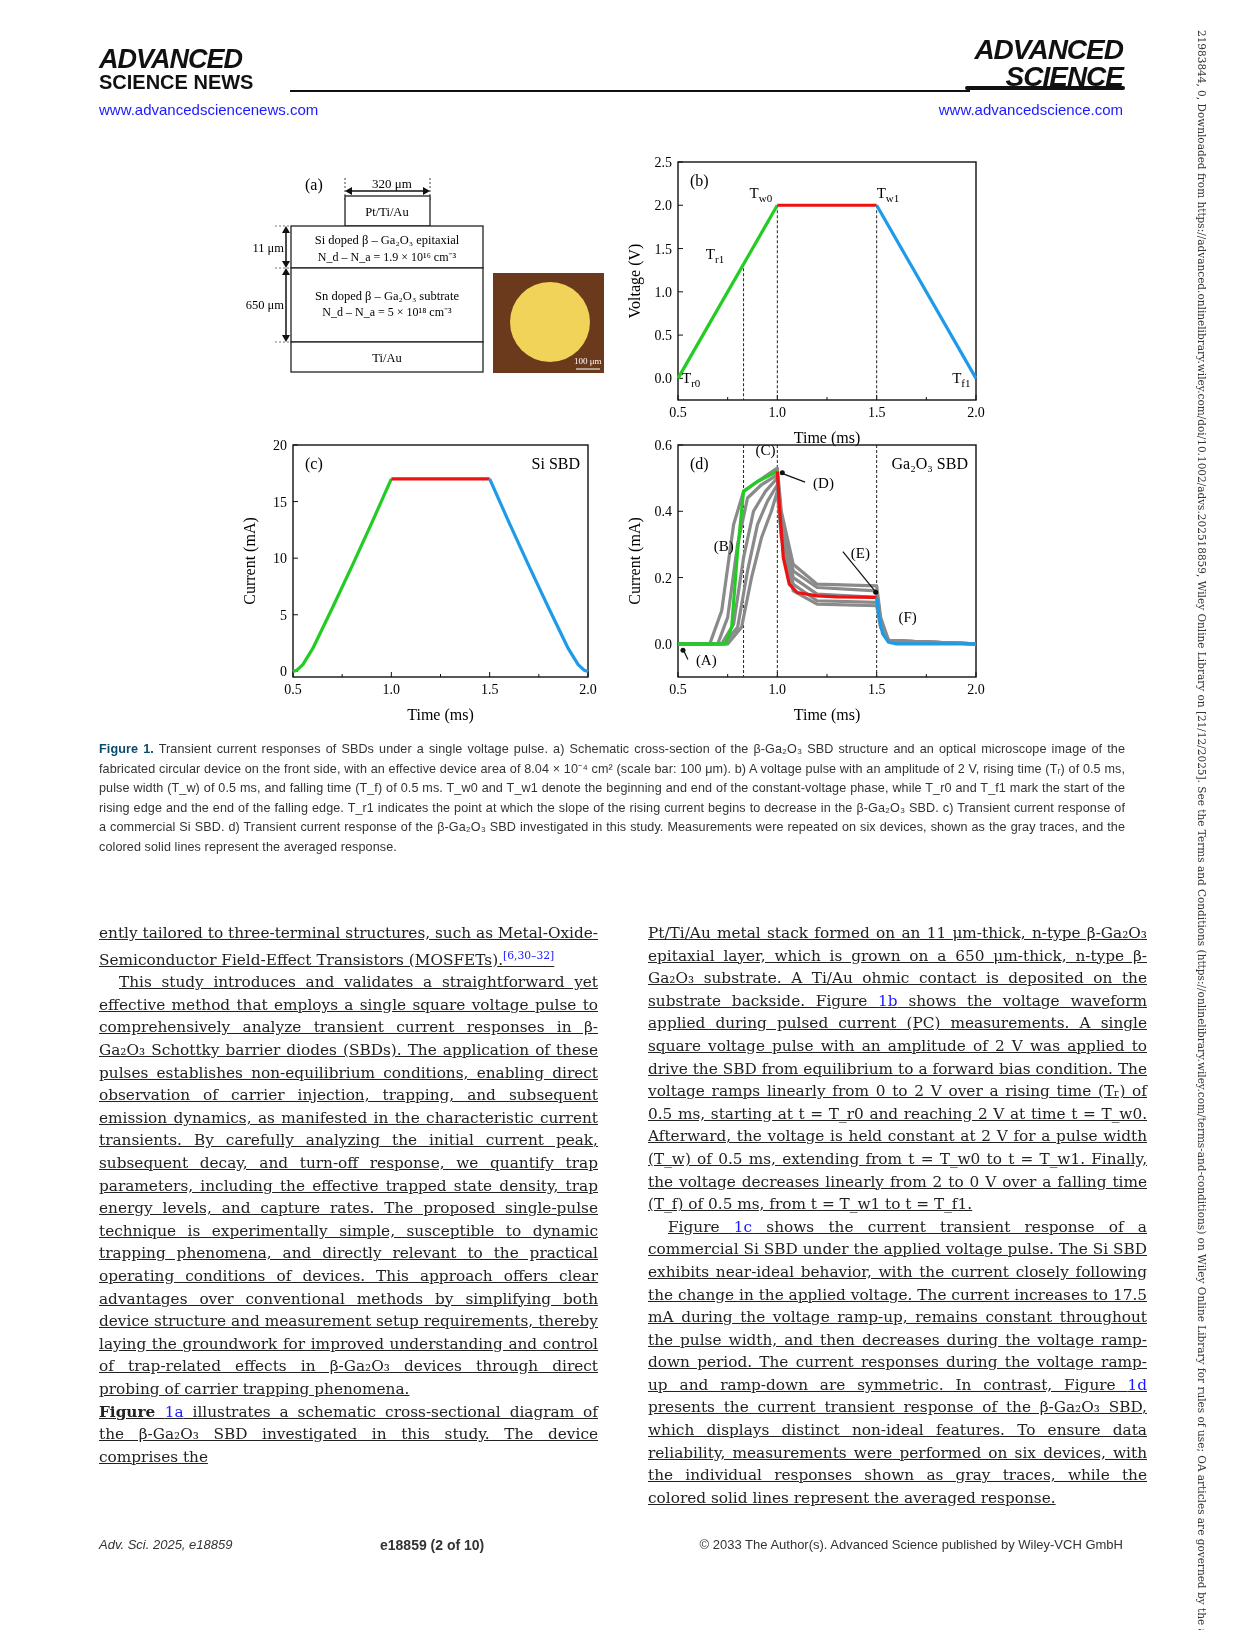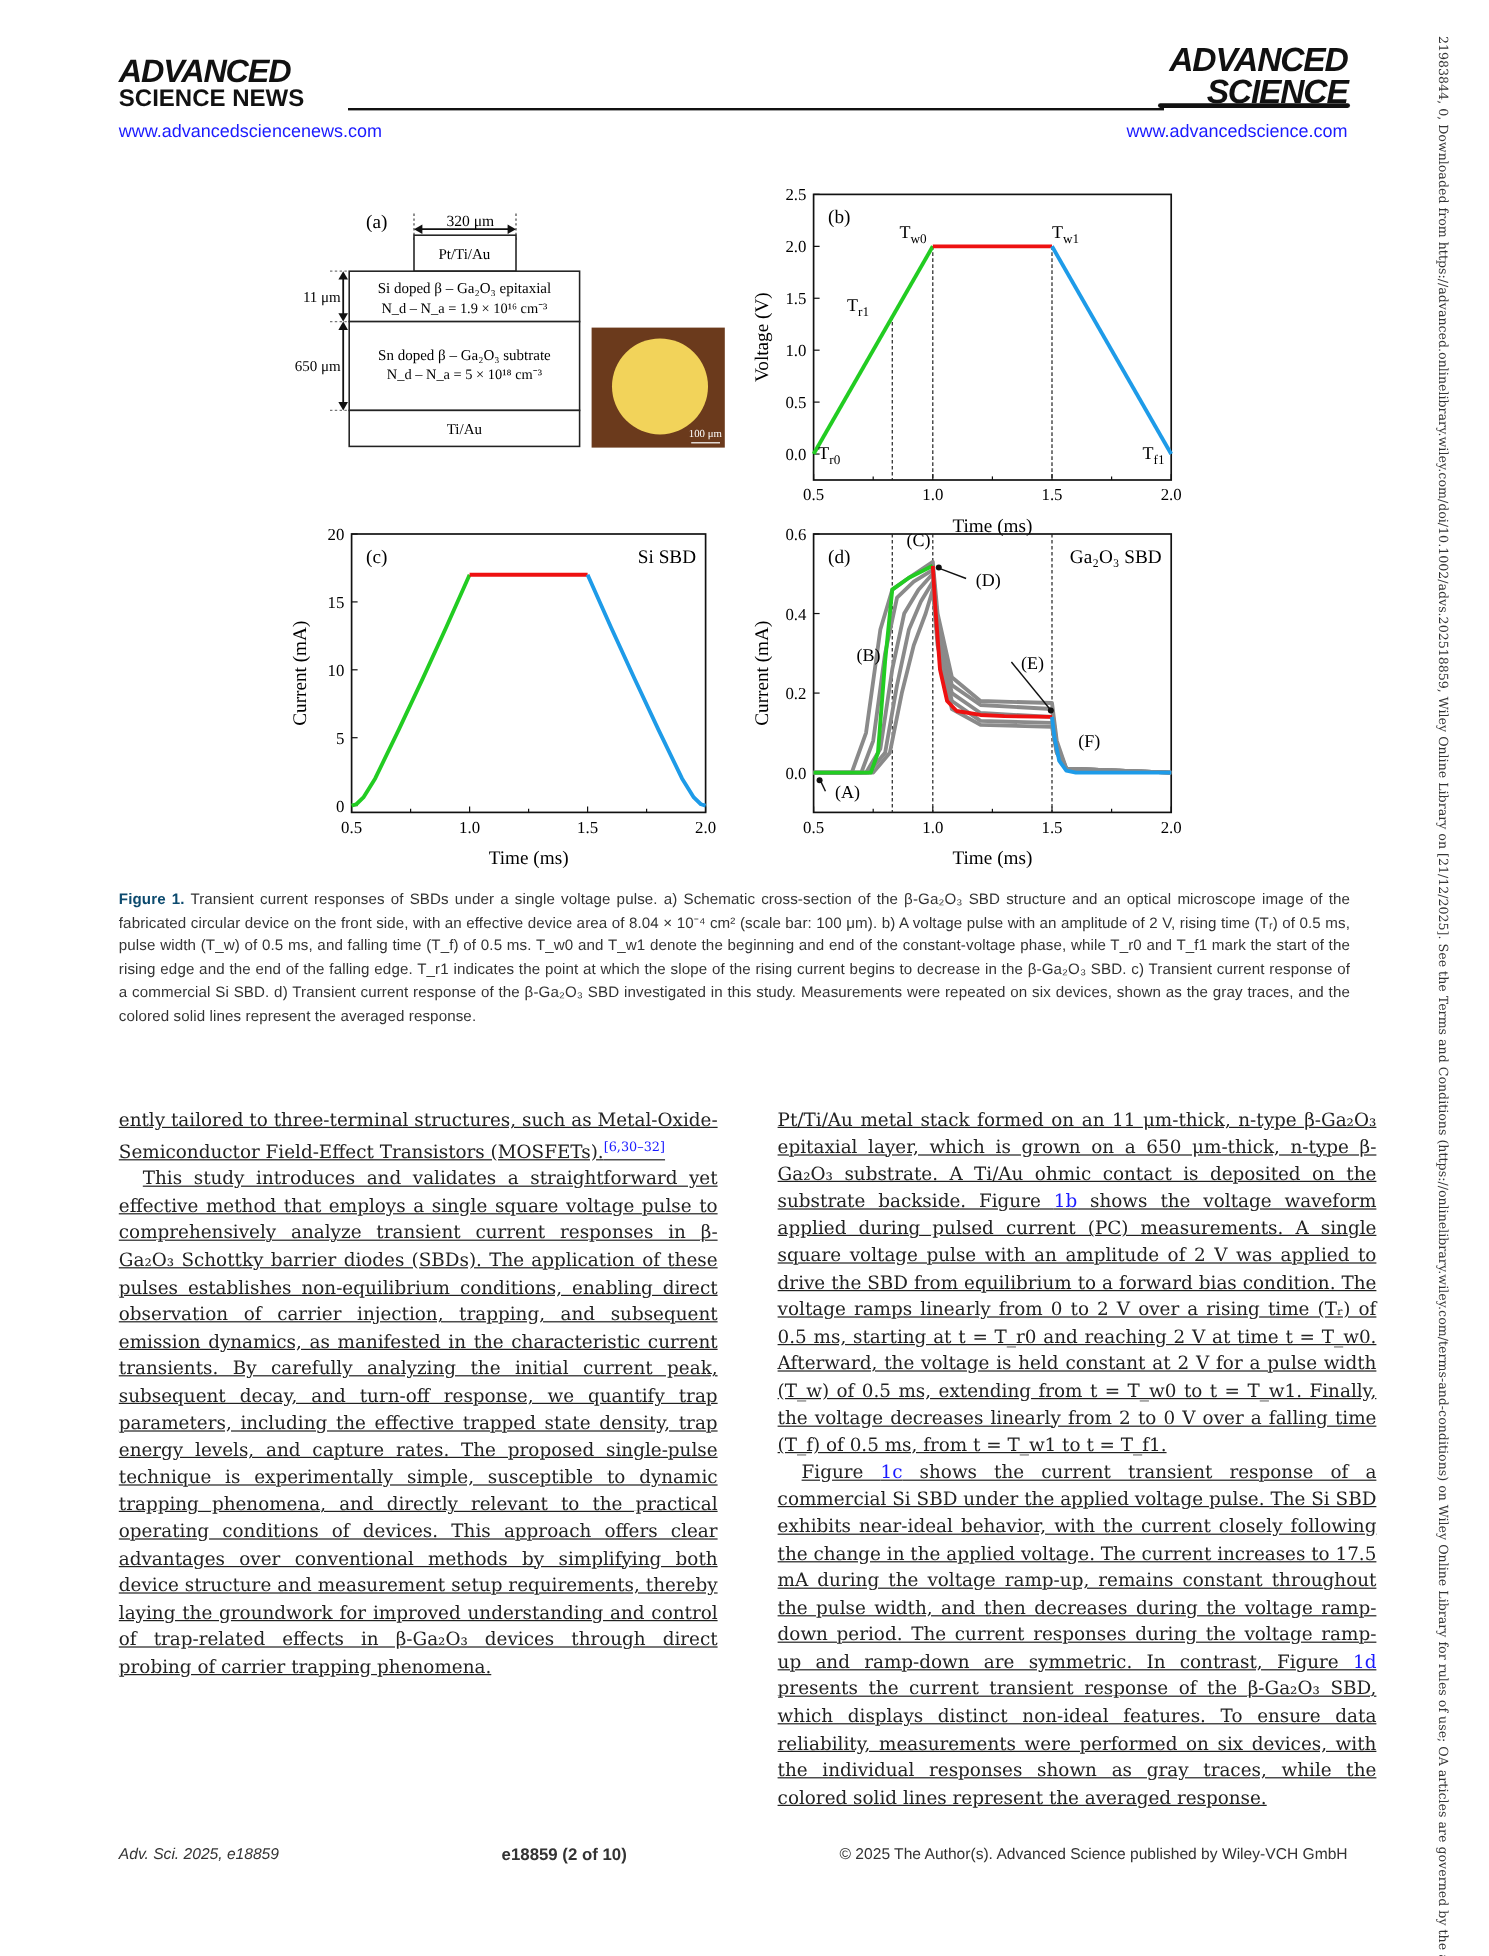--- a/index.html
+++ b/index.html
@@ -22,21 +22,21 @@
   .caption b { color:#0c4a6e; }
   .col { top:922px; width:499px; font-size:15.3px; line-height:22.6px; text-align:justify; color:#222;text-decoration:underline; }
   .col.left { left:99px; }
   .col.right { left:648px; }
   .col p { margin:0; }
   .indent { text-indent:20px; }
   .section-h { font-family:"Liberation Sans", sans-serif; font-weight:bold; font-size:19px; margin:26px 0 14px 0; color:#111; }
   .link { color:#1a1aff; }
   .footer { top:1537px; font-family:"Liberation Sans", sans-serif; font-size:13px; color:#333; }
   .footer.l { left:99px; font-style:italic; }
-  .footer.c { left:418px; font-weight:bold; font-size:14px;text-align:center; }
+  .footer.c { left:380px; font-weight:bold; font-size:14px;text-align:center; }
   .footer.r { right:118px; }
   sub, sup { font-size:70%; }
   svg text { font-family:"Liberation Serif", serif; }
 </style>
 </head>
 <body>
 
 <div class="abs logo-left">
   <div class="l1">ADVANCED</div>
   <div class="l2">SCIENCE NEWS</div>
@@ -216,22 +216,23 @@
 </div>
 
 <div class="abs caption">
   <b>Figure 1.</b>
   <span>Transient current responses of SBDs under a single voltage pulse. a) Schematic cross-section of the β-Ga₂O₃ SBD structure and an optical microscope image of the fabricated circular device on the front side, with an effective device area of 8.04 × 10⁻⁴ cm² (scale bar: 100 μm). b) A voltage pulse with an amplitude of 2 V, rising time (Tᵣ) of 0.5 ms, pulse width (T_w) of 0.5 ms, and falling time (T_f) of 0.5 ms. T_w0 and T_w1 denote the beginning and end of the constant-voltage phase, while T_r0 and T_f1 mark the start of the rising edge and the end of the falling edge. T_r1 indicates the point at which the slope of the rising current begins to decrease in the β-Ga₂O₃ SBD. c) Transient current response of a commercial Si SBD. d) Transient current response of the β-Ga₂O₃ SBD investigated in this study. Measurements were repeated on six devices, shown as the gray traces, and the colored solid lines represent the averaged response.</span>
 </div>
 
 <div class="abs col left">
   <p><span>ently tailored to three-terminal structures, such as Metal-Oxide-Semiconductor Field-Effect Transistors (MOSFETs).</span><sup class="link">[6,30–32]</sup></p>
   <p class="indent">This study introduces and validates a straightforward yet effective method that employs a single square voltage pulse to comprehensively analyze transient current responses in β-Ga₂O₃ Schottky barrier diodes (SBDs). The application of these pulses establishes non-equilibrium conditions, enabling direct observation of carrier injection, trapping, and subsequent emission dynamics, as manifested in the characteristic current transients. By carefully analyzing the initial current peak, subsequent decay, and turn-off response, we quantify trap parameters, including the effective trapped state density, trap energy levels, and capture rates. The proposed single-pulse technique is experimentally simple, susceptible to dynamic trapping phenomena, and directly relevant to the practical operating conditions of devices. This approach offers clear advantages over conventional methods by simplifying both device structure and measurement setup requirements, thereby laying the groundwork for improved understanding and control of trap-related effects in β-Ga₂O₃ devices through direct probing of carrier trapping phenomena.</p>
+  <p><b><span>Figure </span></b><a class="link">1a</a><span> illustrates a schematic cross-sectional diagram of the β-Ga₂O₃ SBD investigated in this study. The device comprises the</span></p>
 </div>
 
 <div class="abs col right">
   <p><span>Pt/Ti/Au metal stack formed on an 11 μm-thick, n-type β-Ga₂O₃ epitaxial layer, which is grown on a 650 μm-thick, n-type β-Ga₂O₃ substrate. A Ti/Au ohmic contact is deposited on the substrate backside. Figure </span><a class="link">1b</a><span> shows the voltage waveform applied during pulsed current (PC) measurements. A single square voltage pulse with an amplitude of 2 V was applied to drive the SBD from equilibrium to a forward bias condition. The voltage ramps linearly from 0 to 2 V over a rising time (Tᵣ) of 0.5 ms, starting at t = T_r0 and reaching 2 V at time t = T_w0. Afterward, the voltage is held constant at 2 V for a pulse width (T_w) of 0.5 ms, extending from t = T_w0 to t = T_w1. Finally, the voltage decreases linearly from 2 to 0 V over a falling time (T_f) of 0.5 ms, from t = T_w1 to t = T_f1.</span></p>
   <p class="indent"><span>Figure </span><a class="link">1c</a><span> shows the current transient response of a commercial Si SBD under the applied voltage pulse. The Si SBD exhibits near-ideal behavior, with the current closely following the change in the applied voltage. The current increases to 17.5 mA during the voltage ramp-up, remains constant throughout the pulse width, and then decreases during the voltage ramp-down period. The current responses during the voltage ramp-up and ramp-down are symmetric. In contrast, Figure </span><a class="link">1d</a><span> presents the current transient response of the β-Ga₂O₃ SBD, which displays distinct non-ideal features. To ensure data reliability, measurements were performed on six devices, with the individual responses shown as gray traces, while the colored solid lines represent the averaged response.</span></p>
 </div>
 
 <div class="abs footer l">Adv. Sci. 2025, e18859</div>
 <div class="abs footer c">e18859 (2 of 10)</div>
-<div class="abs footer r">© 2025 The Author(s). Advanced Science published by Wiley-VCH GmbH</div>
+<div class="abs footer r">© 2033 The Author(s). Advanced Science published by Wiley-VCH GmbH</div>
 
 </body></html>

